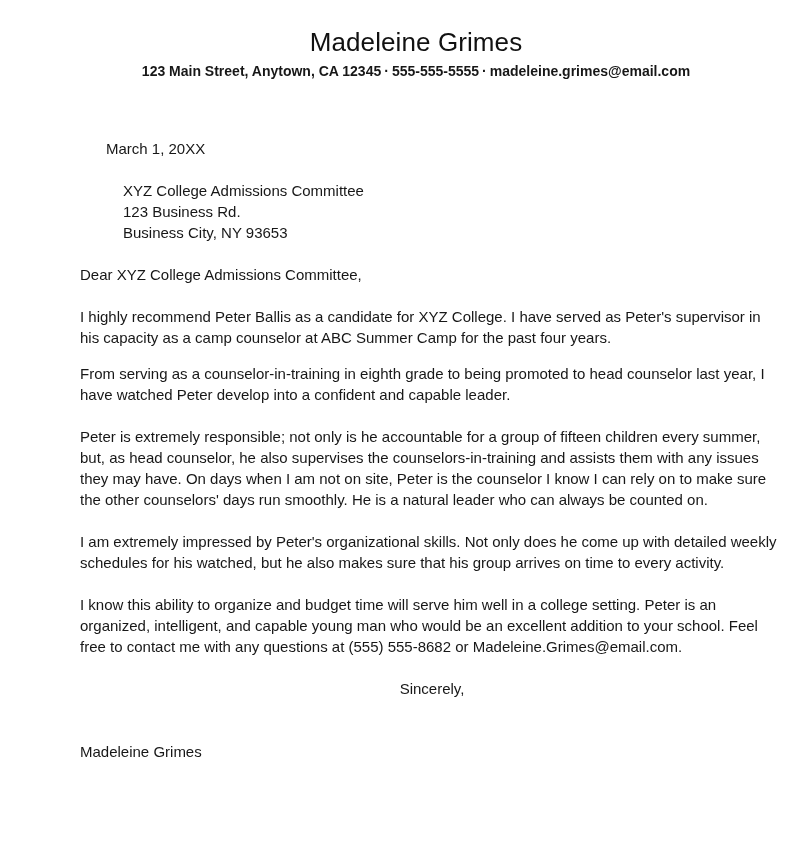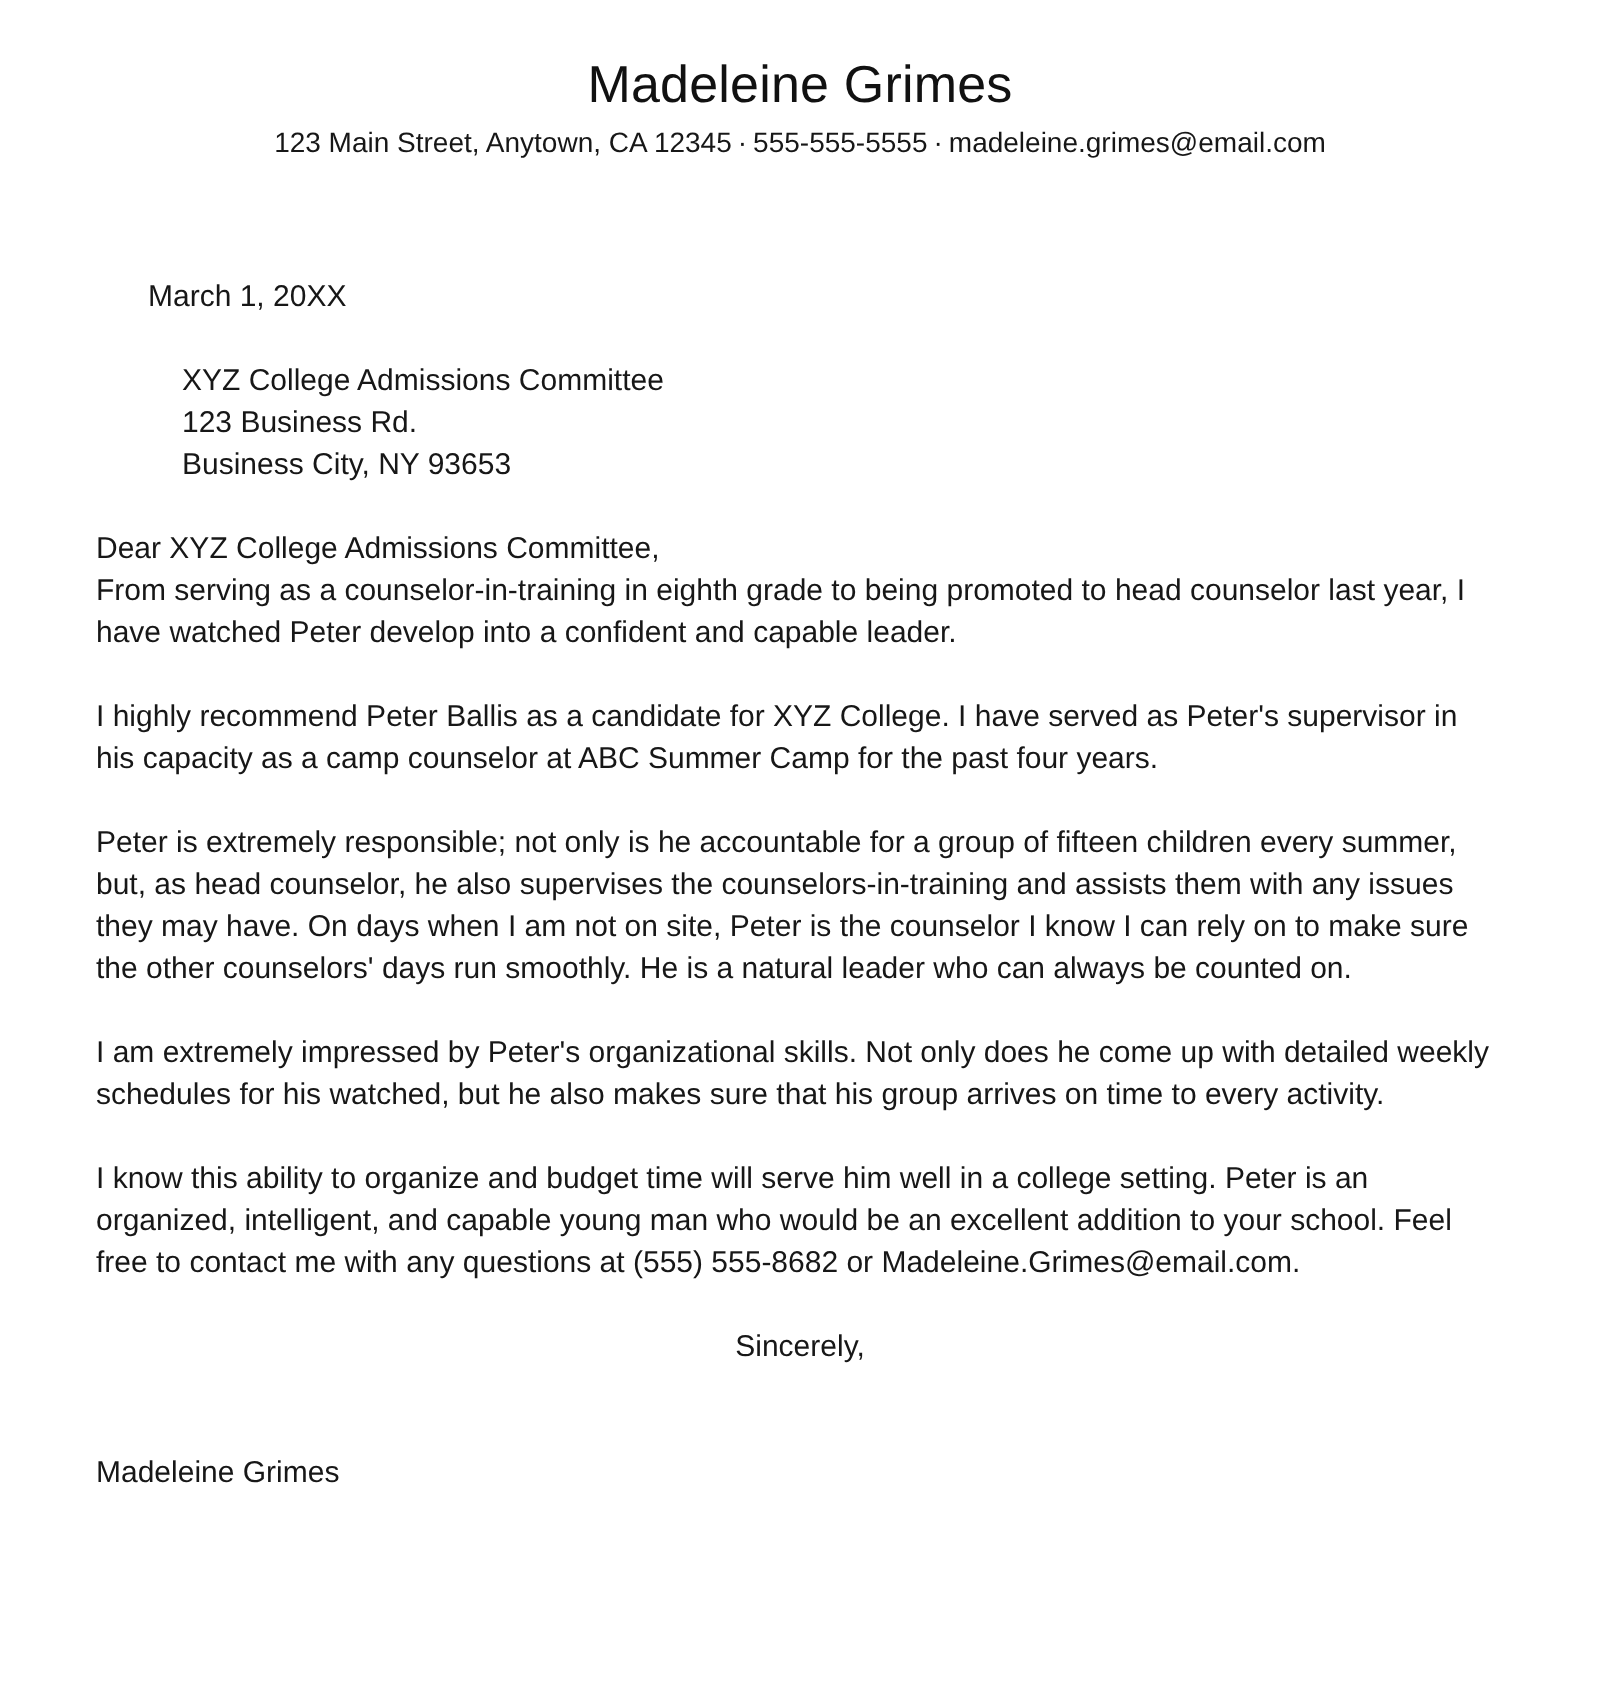--- a/index.html
+++ b/index.html
@@ -14,38 +14,39 @@
     color: #1a1a1a;
     -webkit-font-smoothing: antialiased;
   }
 
   .page {
     position: relative;
     width: 800px;
     height: 678px;
     background: #ffffff;
     box-sizing: border-box;
+    padding-left: 32px;
   }
 
   
   .letterhead {
     padding-top: 26px;
     text-align: center;
   }
   .letterhead-name {
     font-size: 26px;
     font-weight: 400;
     line-height: 32px;
     letter-spacing: 0.1px;
     color: #111111;
     margin: 0;
   }
   .letterhead-contact {
     font-size: 14px;
-    font-weight: 400;
+    font-weight: 700;
     line-height: 20px;
     color: #171717;
     margin: 3px 0 0 0;
     white-space: nowrap;
   }
   .contact-sep {
     padding: 0 3px;
   }
 
   
@@ -108,23 +109,23 @@
     <div class="date-line">March 1, 20XX</div>
 
     <div class="recipient">
       <div>XYZ College Admissions Committee</div>
       <div>123 Business Rd.</div>
       <div>Business City, NY 93653</div>
     </div>
 
     <div class="salutation">Dear XYZ College Admissions Committee,</div>
 
+    <p class="body-para">I highly recommend Peter Ballis as a candidate for XYZ College. I have served as Peter's supervisor in his capacity as a camp counselor at ABC Summer Camp for the past four years.</p>
+
     <p class="body-para tight">From serving as a counselor-in-training in eighth grade to being promoted to head counselor last year, I have watched Peter develop into a confident and capable leader.</p>
-
-    <p class="body-para">I highly recommend Peter Ballis as a candidate for XYZ College. I have served as Peter's supervisor in his capacity as a camp counselor at ABC Summer Camp for the past four years.</p>
 
     <p class="body-para">Peter is extremely responsible; not only is he accountable for a group of fifteen children every summer, but, as head counselor, he also supervises the counselors-in-training and assists them with any issues they may have. On days when I am not on site, Peter is the counselor I know I can rely on to make sure the other counselors' days run smoothly. He is a natural leader who can always be counted on.</p>
 
     <p class="body-para">I am extremely impressed by Peter's organizational skills. Not only does he come up with detailed weekly schedules for his watched, but he also makes sure that his group arrives on time to every activity.</p>
 
     <p class="body-para">I know this ability to organize and budget time will serve him well in a college setting. Peter is an organized, intelligent, and capable young man who would be an excellent addition to your school. Feel free to contact me with any questions at (555) 555-8682 or Madeleine.Grimes@email.com.</p>
 
     <div class="closing">Sincerely,</div>
 
     <div class="signature">Madeleine Grimes</div>

